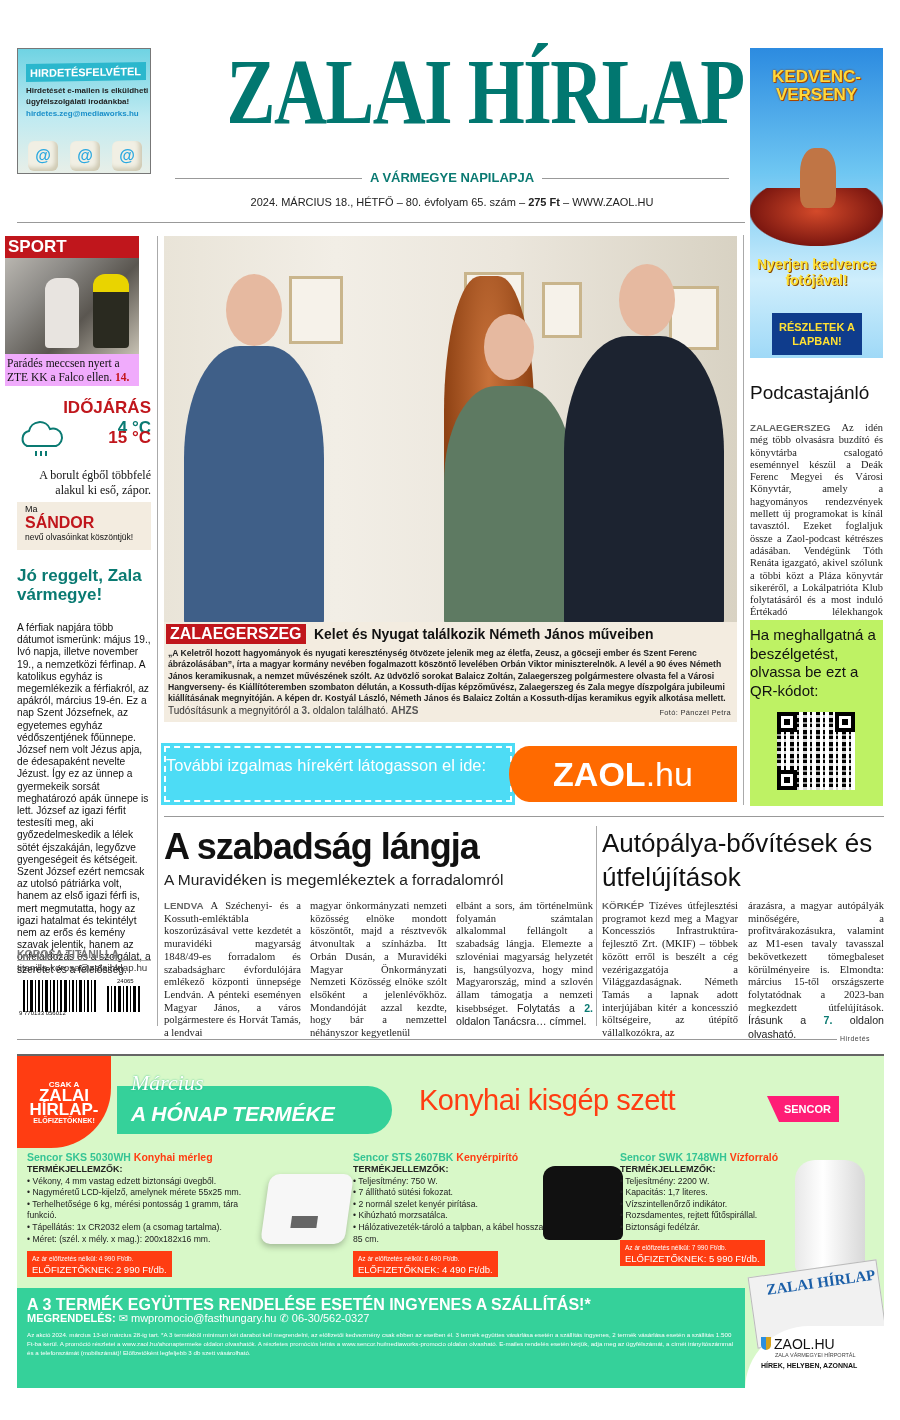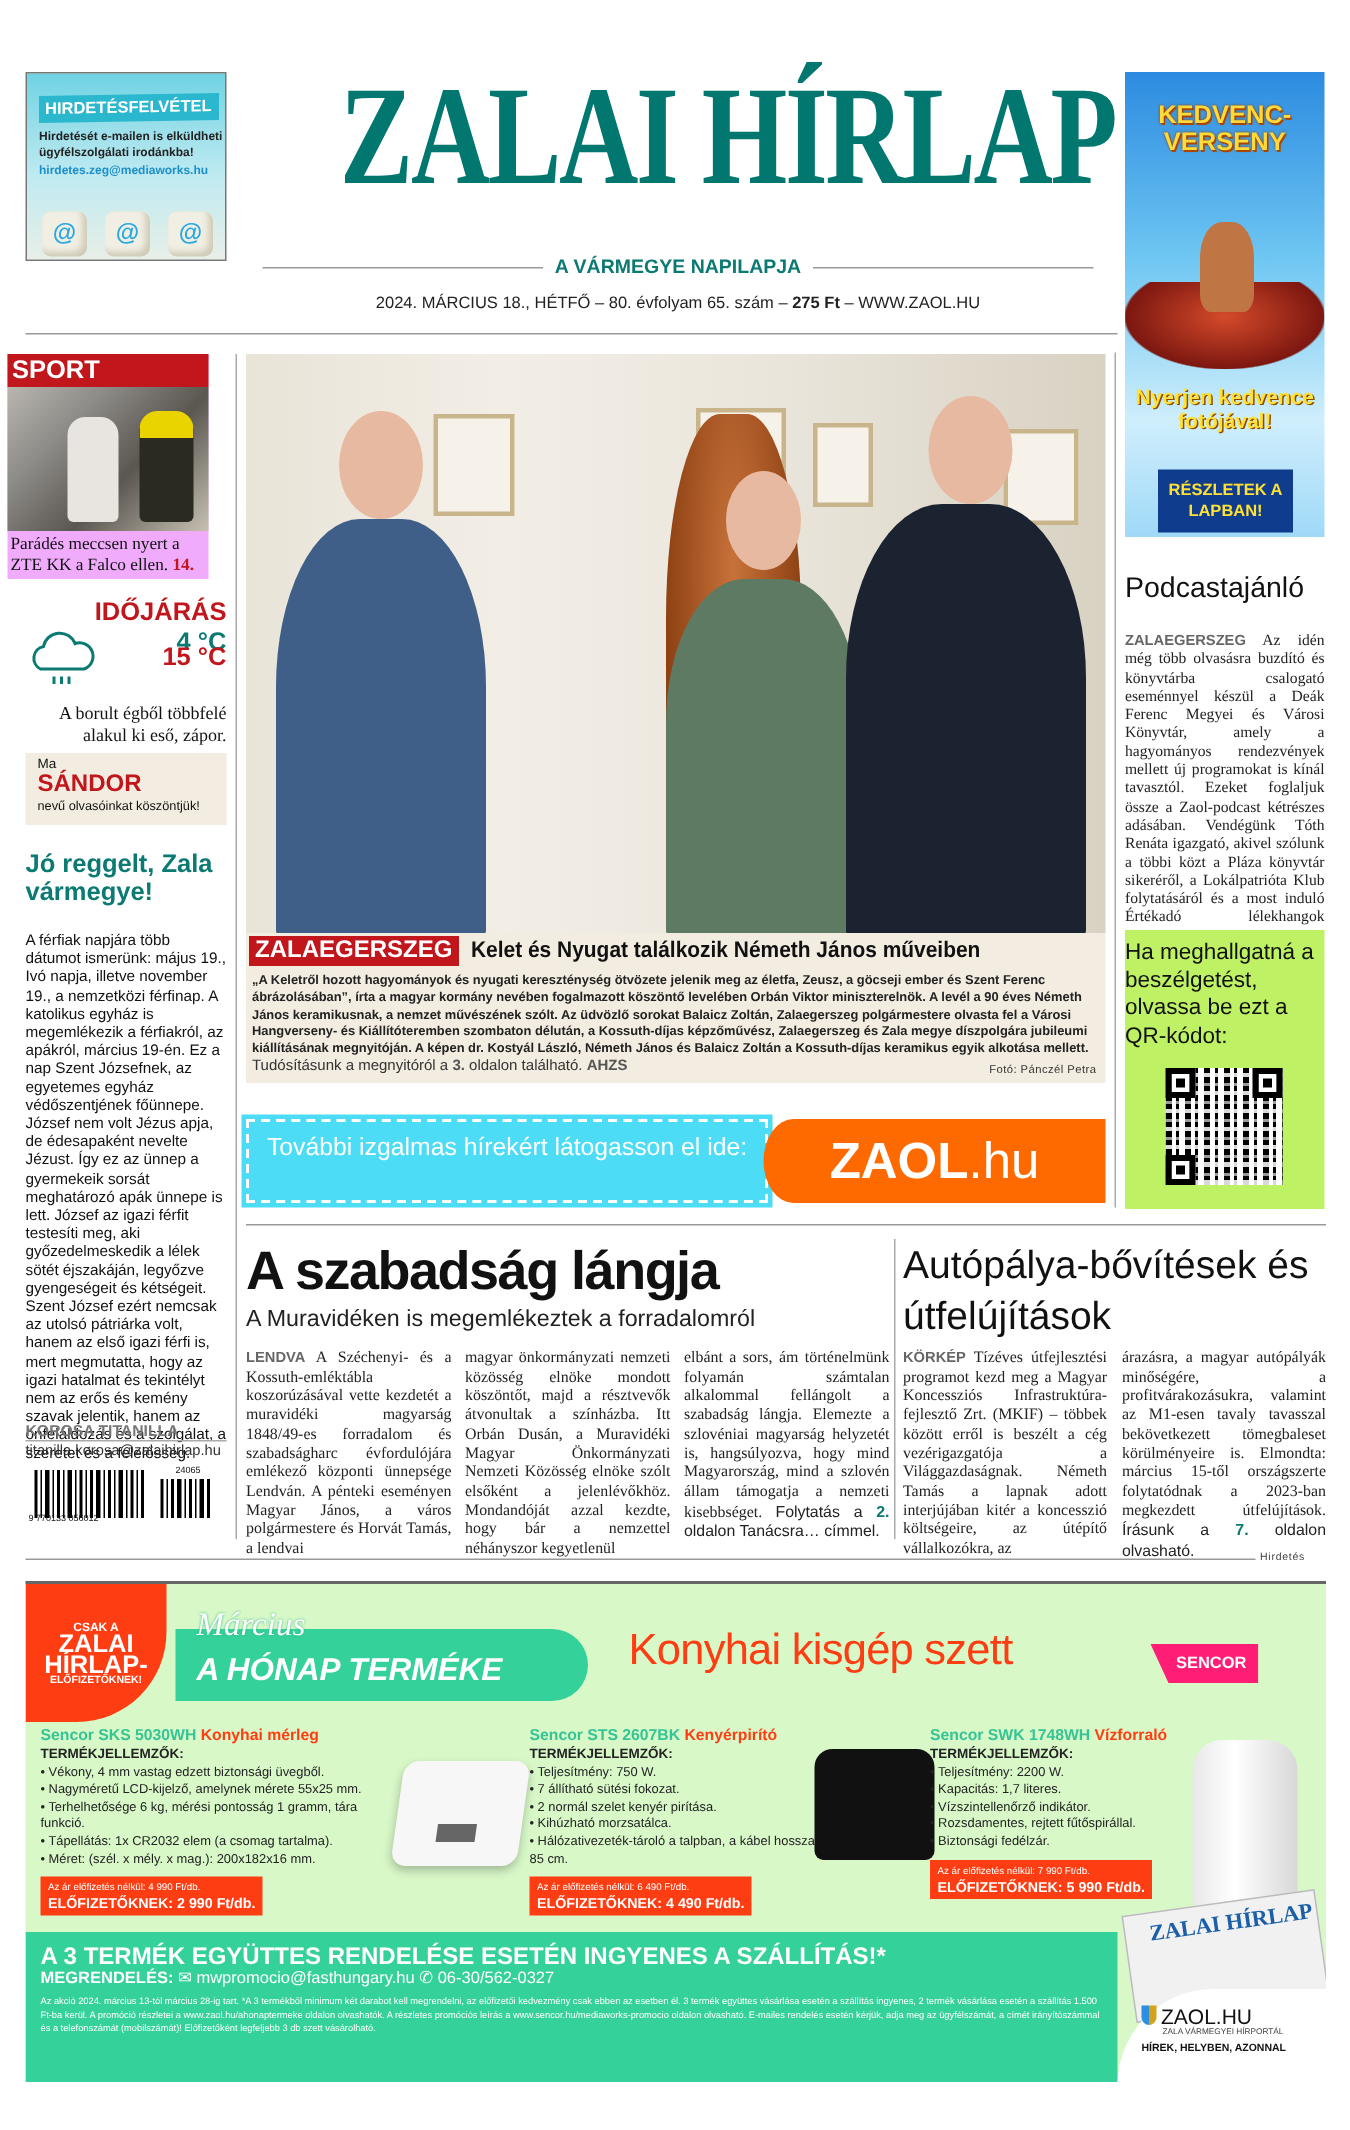--- a/index.html
+++ b/index.html
@@ -62,21 +62,21 @@
 #caption{left:164px;top:622px;width:573px;height:100px;background:#f3ece0}
 #caption .place{position:absolute;left:2px;top:2px;height:20px;background:#c0161c;color:#fff;font-weight:bold;font-size:16px;line-height:20px;padding:0 4px}
 #caption .headline{position:absolute;left:150px;top:1px;font-weight:bold;font-size:15px;line-height:22px;white-space:nowrap;transform:scaleX(0.93);transform-origin:left}
 #caption .body{position:absolute;left:4px;top:26px;width:565px;font-weight:bold;font-size:8.6px;line-height:11.3px;color:#222}
 #caption .more{position:absolute;left:4px;top:83px;font-size:10px;color:#333}
 #caption .more b{color:#555}
 #caption .photo-credit{position:absolute;right:6px;top:86px;font-size:7.5px;color:#333;letter-spacing:.3px}
 
 
 #zaol{left:164px;top:746px;width:573px;height:56px}
-#zaol .left{position:absolute;left:0;top:0;width:348px;height:56px;background:#4ddcf5;border:2px dashed #fff;outline:3px solid #4ddcf5;text-align:center;color:#fff;font-size:16.5px;line-height:19px;padding-top:8px}
+#zaol .left{position:absolute;left:0;top:0;width:348px;height:56px;background:#4ddcf5;border:2px dashed #fff;outline:3px solid #4ddcf5;color:#fff;font-size:16.5px;line-height:19px;padding-top:8px}
 #zaol .right{position:absolute;left:345px;top:0;width:228px;height:56px;background:#ff6a00;border-radius:20px 0 0 20px/28px 0 0 28px;color:#fff;text-align:center;font-size:34px;line-height:56px}
 #zaol .right b{font-weight:bold}
 
 
 #art1-h{left:164px;top:826px;font-weight:bold;font-size:36px;line-height:42px;letter-spacing:-1px}
 #art1-sub{left:164px;top:870px;font-size:15.5px;line-height:20px;color:#222}
 .cols{position:absolute;font-family:"Liberation Serif",serif;font-size:10.6px;line-height:12.7px;text-align:justify;color:#222}
 .kicker{font-family:"Liberation Sans",sans-serif;font-weight:bold;color:#666;font-size:9.8px}
 #art1-c1{left:164px;top:900px;width:137px}
 #art1-c2{left:310px;top:900px;width:137px}
@@ -109,21 +109,21 @@
 #promo .sencor{position:absolute;left:742px;top:40px;width:80px;height:26px;background:#ff1d76;clip-path:polygon(10% 0,100% 0,100% 100%,25% 100%);color:#fff;font-weight:bold;font-size:11px;line-height:26px;text-align:right;padding-right:8px}
 .prod{position:absolute;top:94px;font-size:8.6px;line-height:11.6px;color:#222}
 .prod .pname{font-weight:bold;font-size:10.5px;line-height:14px;white-space:nowrap}
 .prod .pname .g{color:#35c494}
 .prod .pname .r{color:#ff3d12}
 .prod .feat-h{font-weight:bold;font-size:9px}
 .prod ul{list-style:none}
 .prod li:before{content:"•  "}
 .prod .price{margin-top:6px;display:inline-block;background:#ff3d12;color:#fff;padding:2px 5px;line-height:11px}
 .prod .price .o{font-size:6.5px}
-.prod .price .n{font-weight:bold;font-size:9.5px}
+.prod .price .n{font-weight:normal;font-size:9.5px}
 #p1{left:10px;width:228px}
 #p2{left:336px;width:200px}
 #p3{left:603px;width:170px}
 .pimg{position:absolute}
 #img-scale{left:248px;top:118px;width:84px;height:70px;background:#f7f7f7;border-radius:10px;box-shadow:0 3px 6px rgba(0,0,0,.25);transform:skewX(-8deg)}
 #img-scale:after{content:"";position:absolute;left:28px;top:42px;width:26px;height:12px;background:#666}
 #img-toaster{left:526px;top:110px;width:80px;height:74px;background:#111;border-radius:12px 12px 6px 6px}
 #img-kettle{left:778px;top:104px;width:70px;height:112px;background:linear-gradient(90deg,#e8e8e8,#fff 40%,#d8d8d8);border-radius:20px 20px 6px 6px}
 #img-paper{left:735px;top:212px;width:130px;height:72px;background:#f1f1f1;transform:rotate(-8deg);border:1px solid #bbb}
 #img-paper span{position:absolute;left:16px;top:6px;font-family:"Liberation Serif",serif;font-weight:bold;font-size:15px;color:#1b5fa8}

